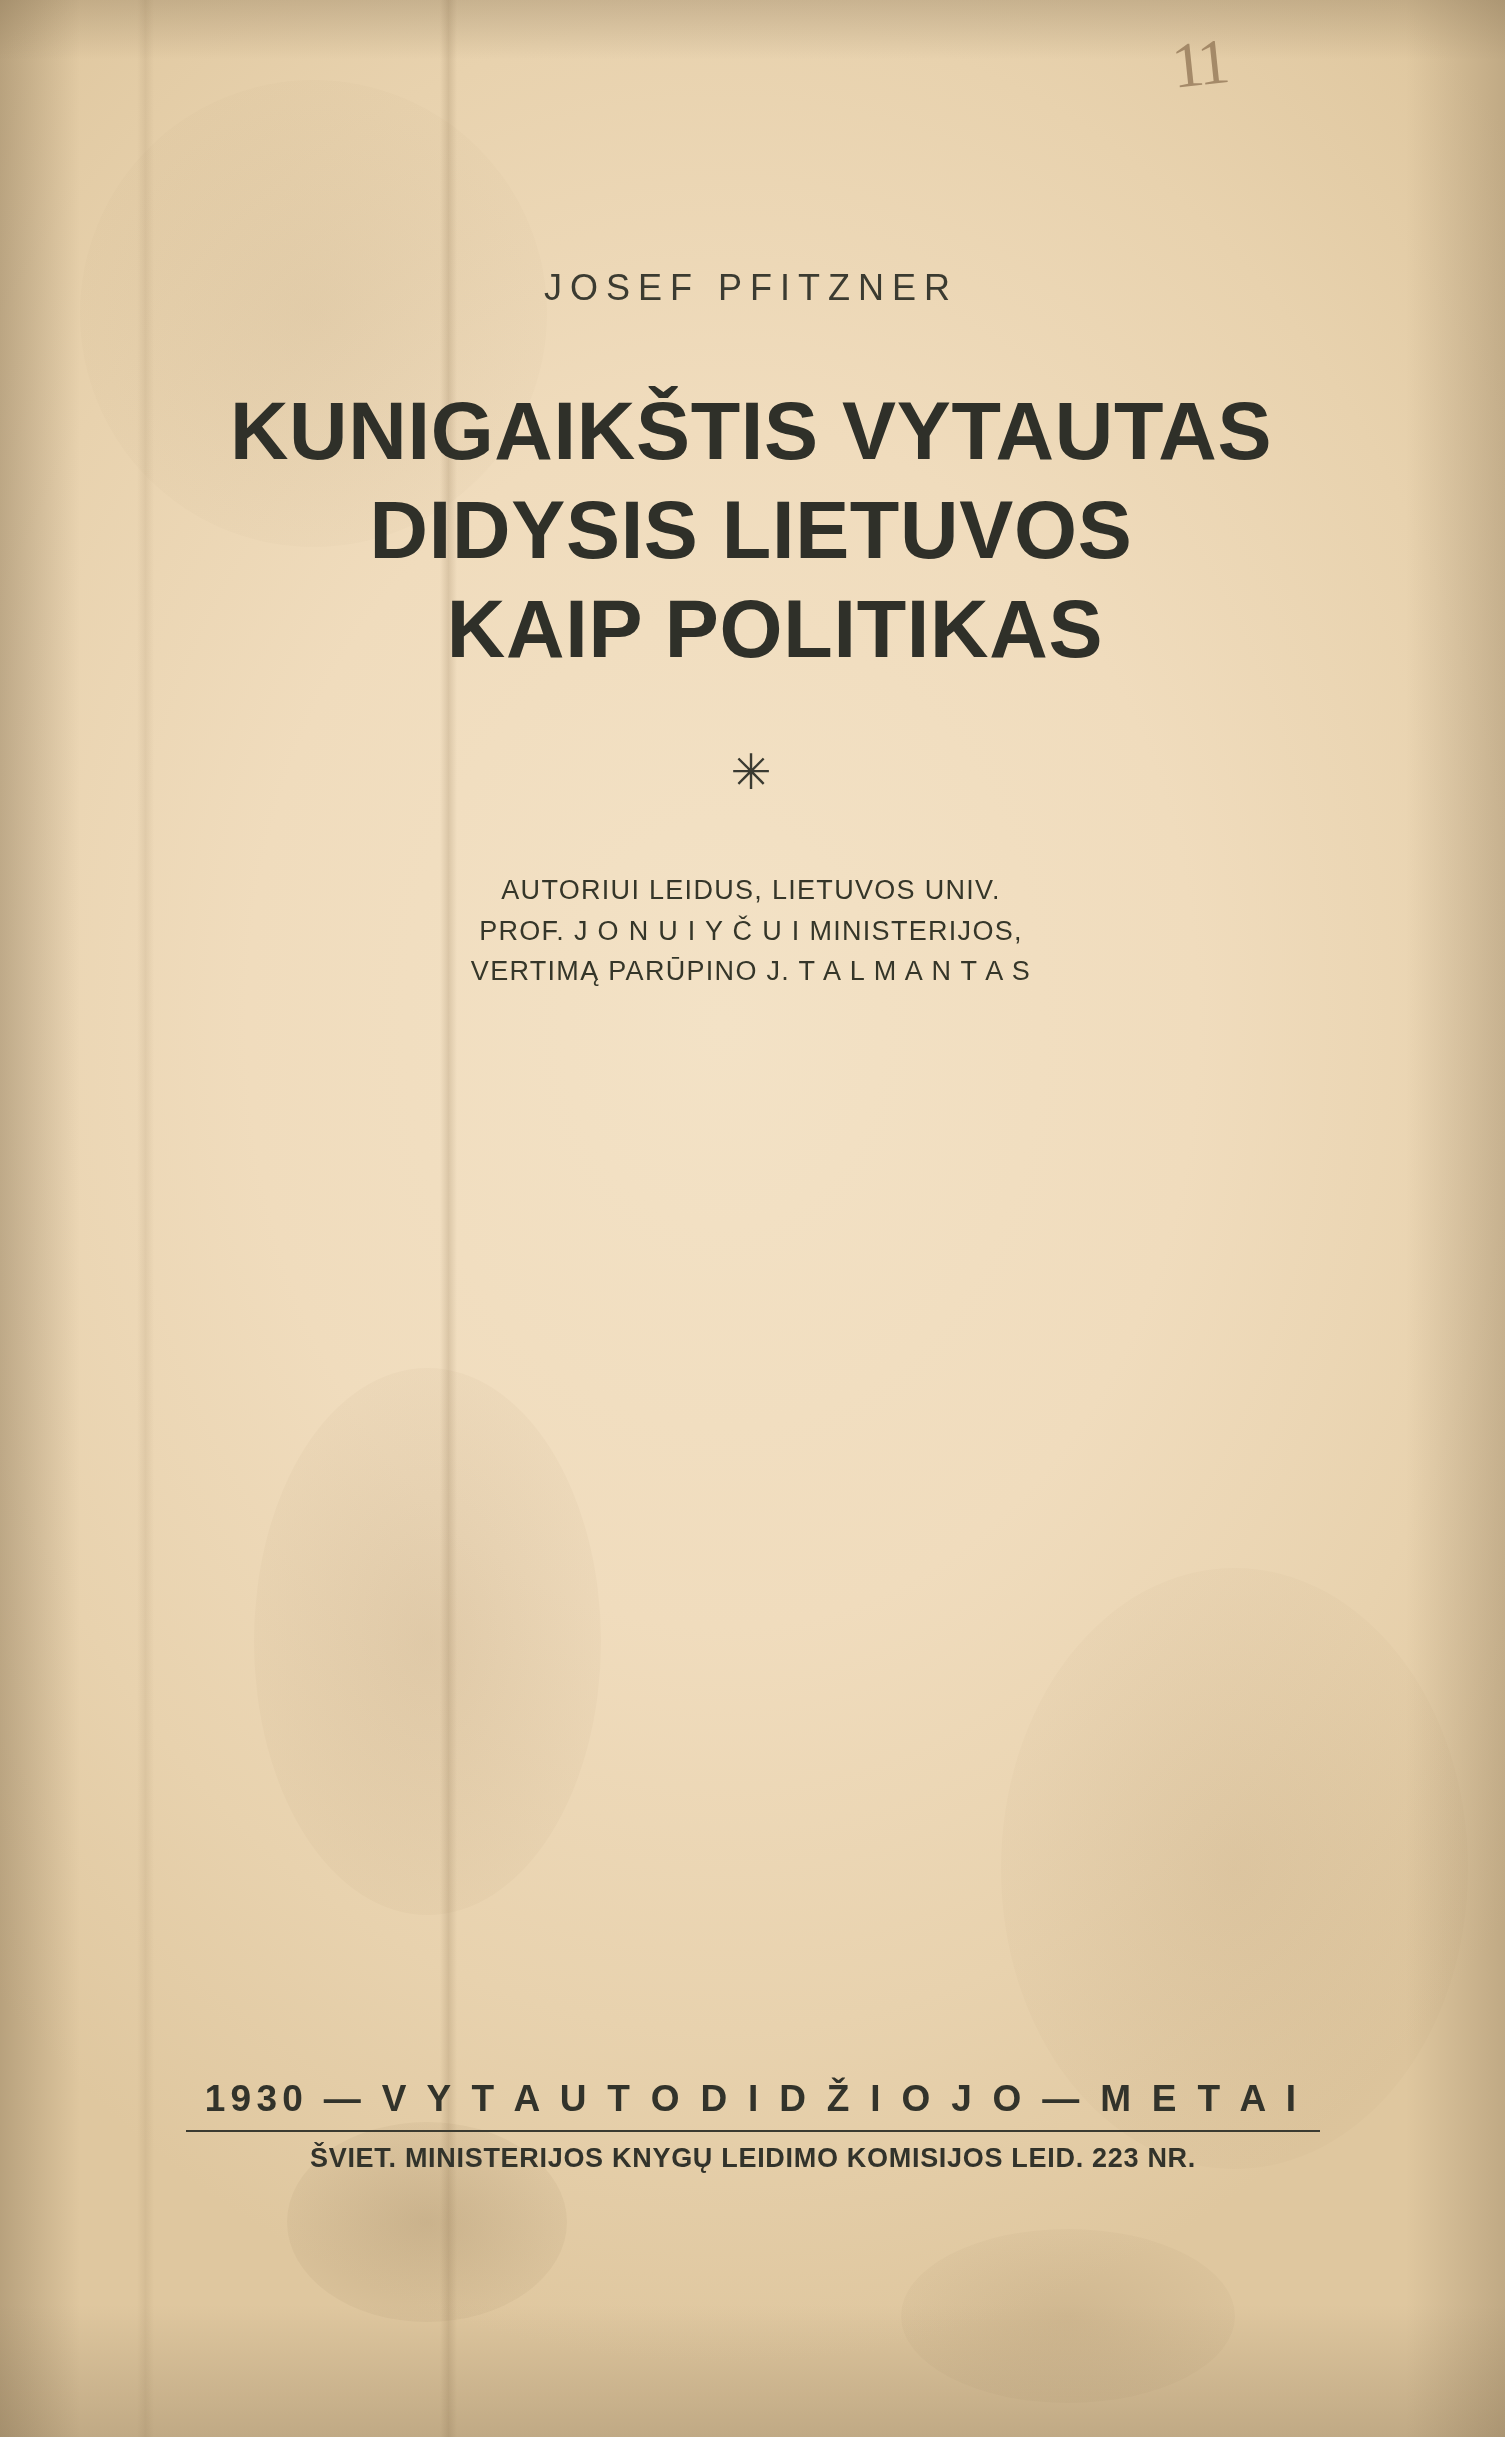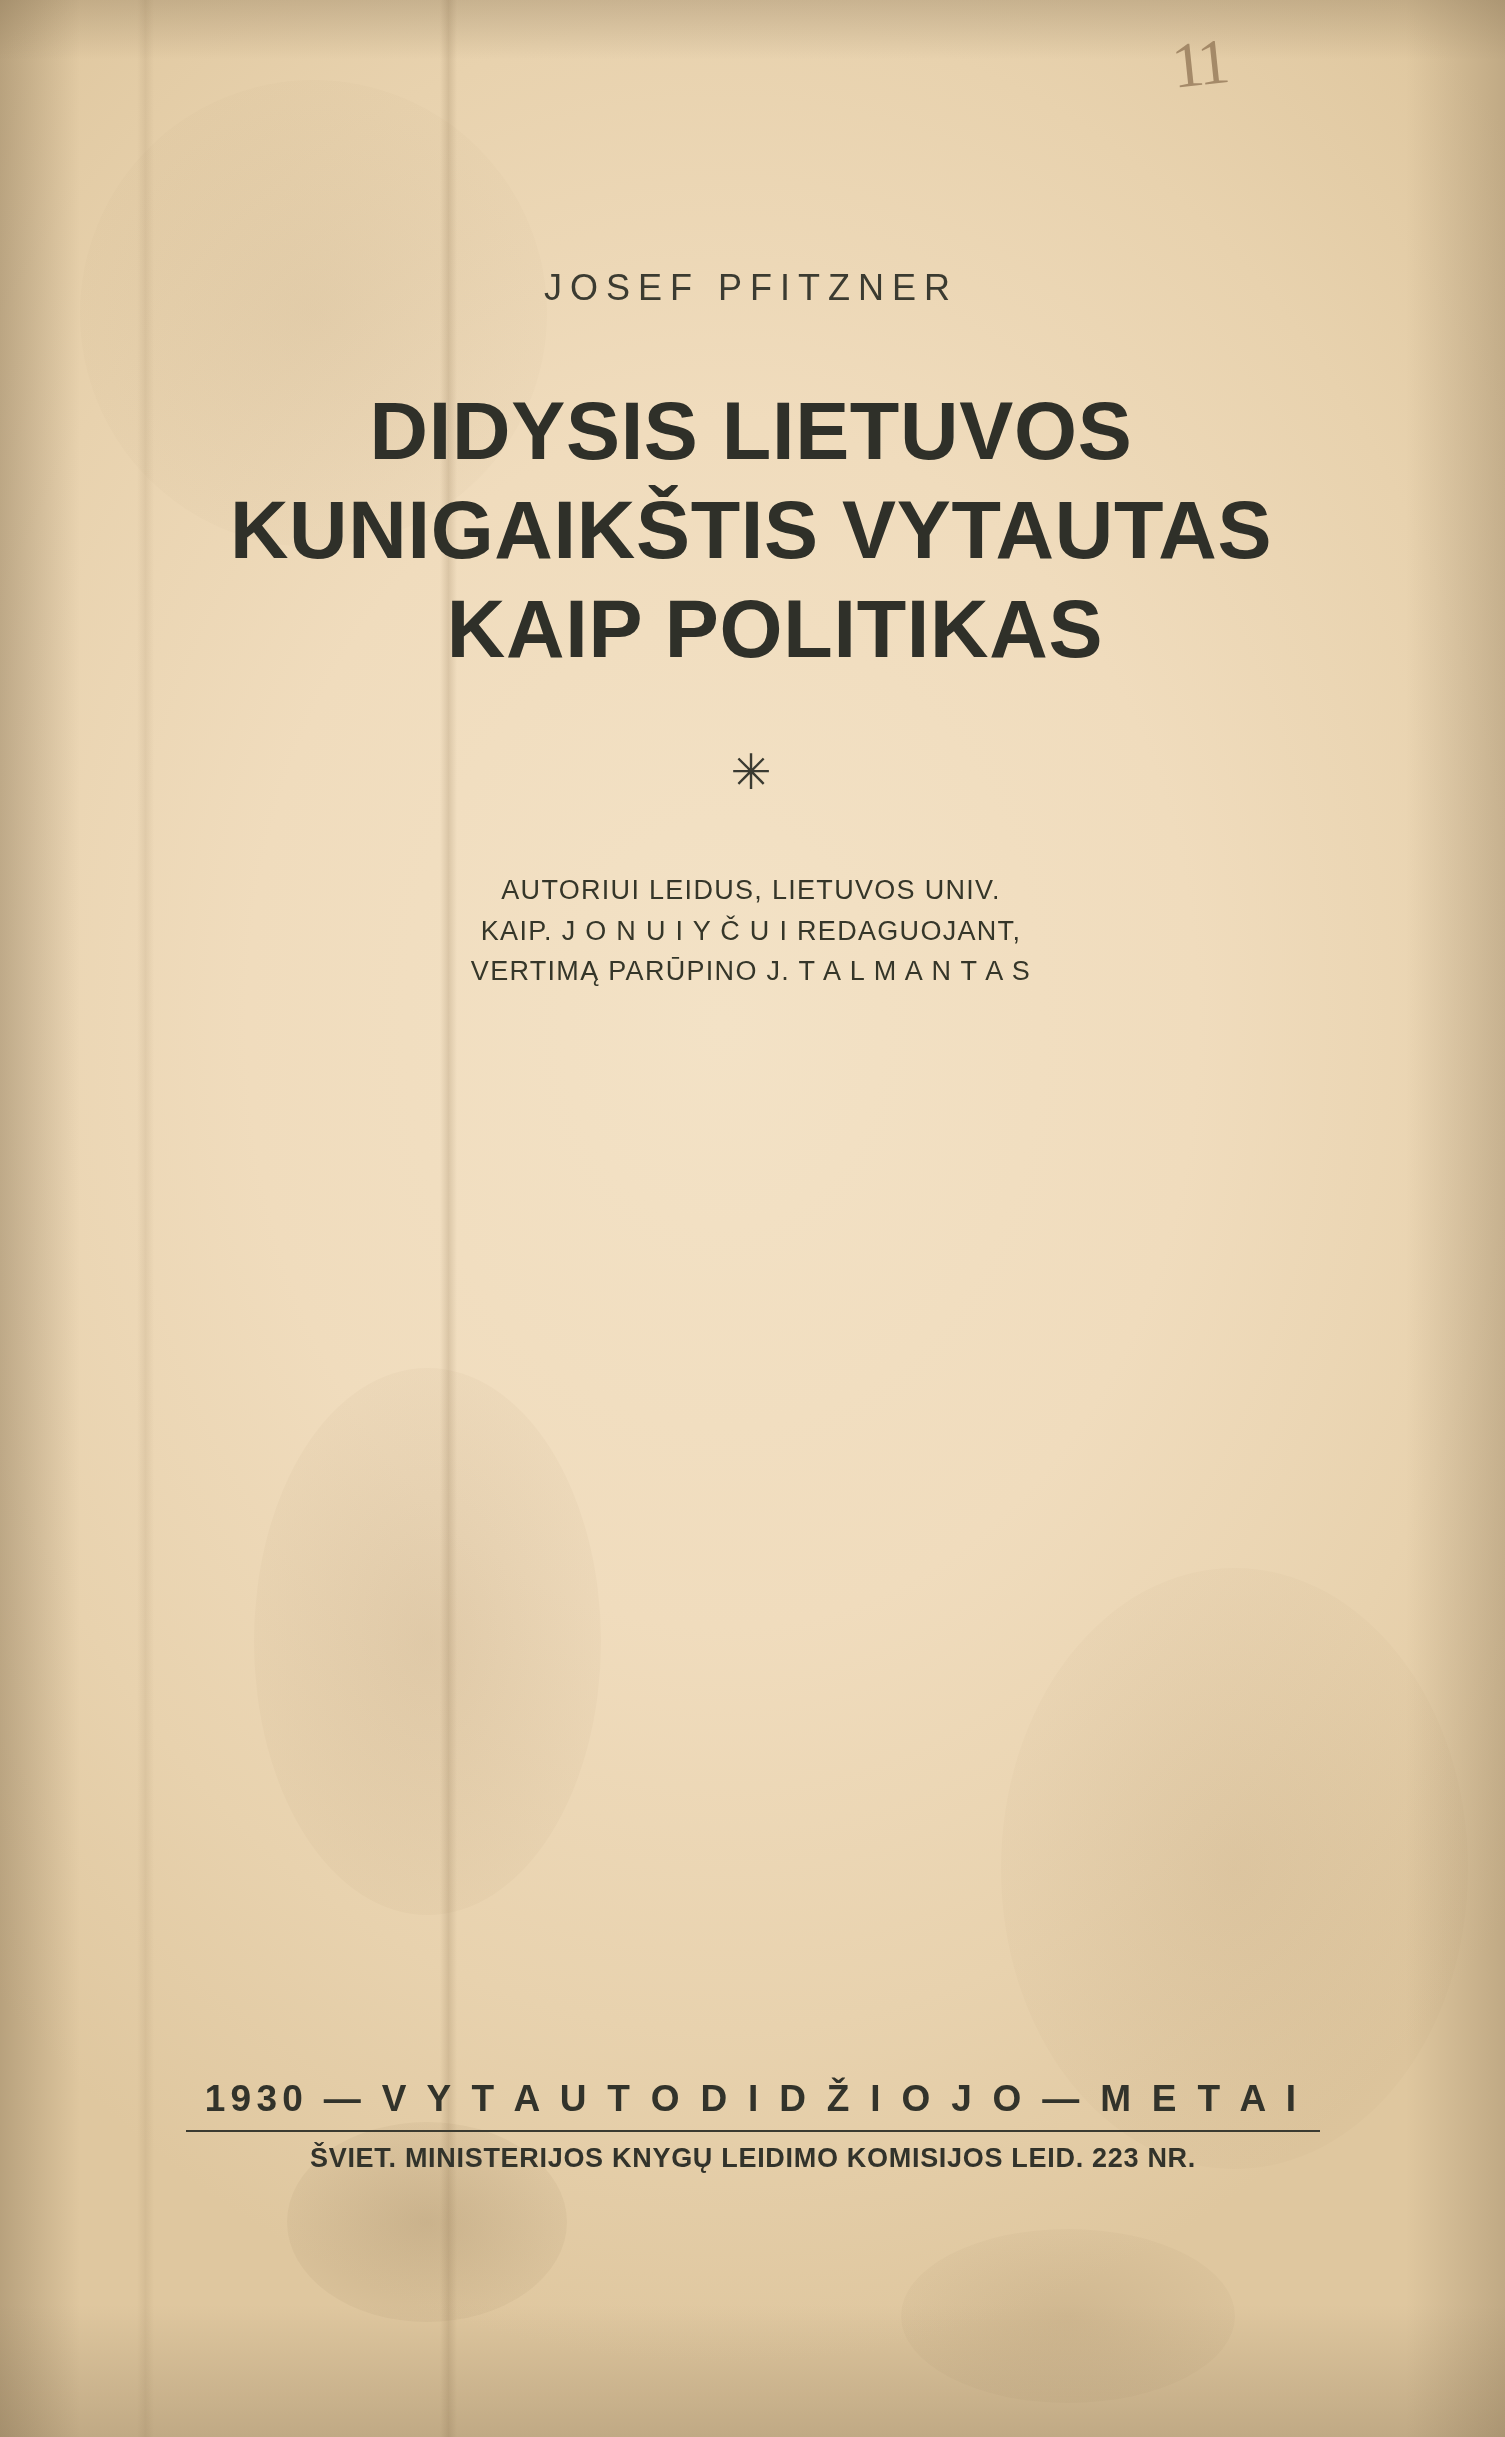--- a/index.html
+++ b/index.html
@@ -166,30 +166,30 @@
   <div class="edge-shadow-top"></div>
   <div class="edge-shadow-bottom"></div>
 
   <div class="hand-number">11</div>
 
   <div class="content">
 
     <div class="author">JOSEF PFITZNER</div>
 
     <div class="title">
+      <div class="title-line l2">KUNIGAIKŠTIS VYTAUTAS</div>
       <div class="title-line l1">DIDYSIS LIETUVOS</div>
-      <div class="title-line l2">KUNIGAIKŠTIS VYTAUTAS</div>
       <div class="title-line l3">KAIP POLITIKAS</div>
     </div>
 
     <div class="star">✳</div>
 
     <div class="credits">
       <div class="c1">AUTORIUI LEIDUS,  LIETUVOS UNIV.</div>
-      <div class="c2">KAIP. J O N U I  Y Č U I REDAGUOJANT,</div>
+      <div class="c2">PROF. J O N U I  Y Č U I MINISTERIJOS,</div>
       <div class="c3">VERTIMĄ PARŪPINO J. T A L M A N T A S</div>
     </div>
 
   </div>
 
   <div class="footer">
     <div class="year-line">1930 — V Y T A U T O   D I D Ž I O J O — M E T A I</div>
     <div class="rule"></div>
     <div class="publisher">ŠVIET. MINISTERIJOS KNYGŲ LEIDIMO KOMISIJOS LEID. 223 NR.</div>
   </div>

